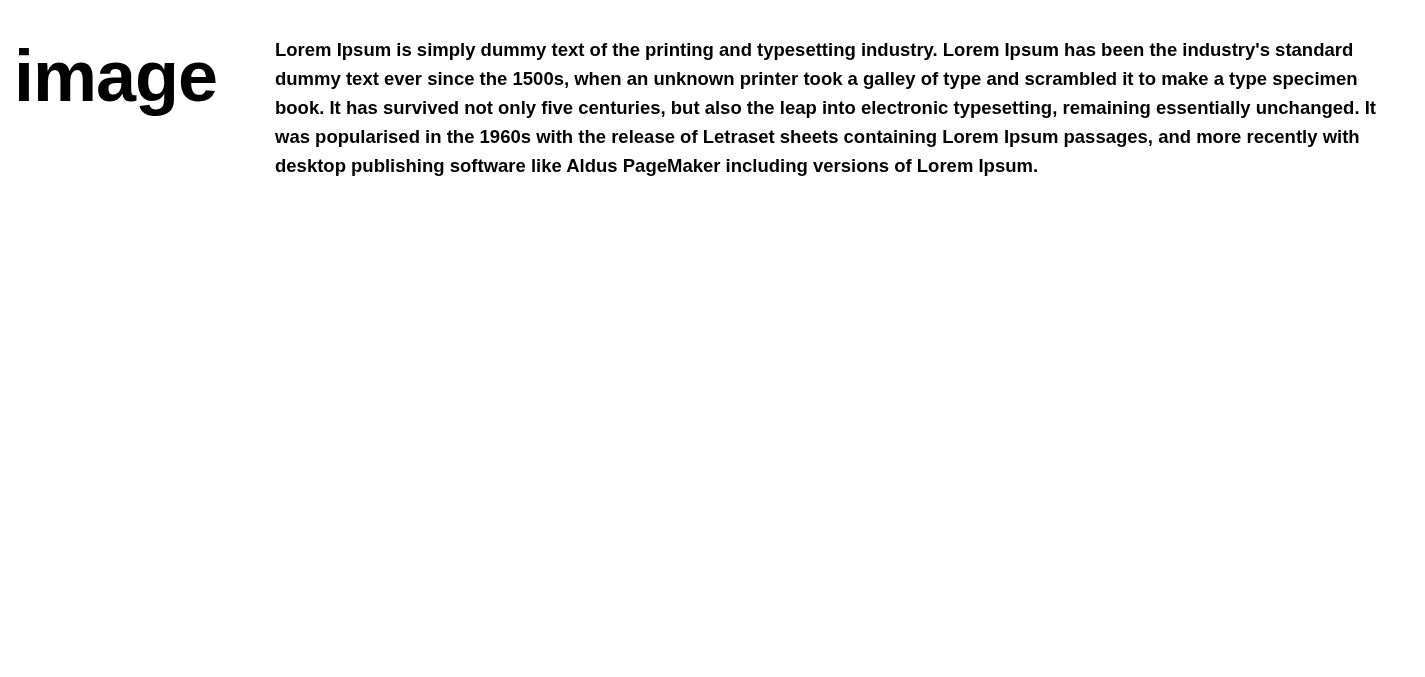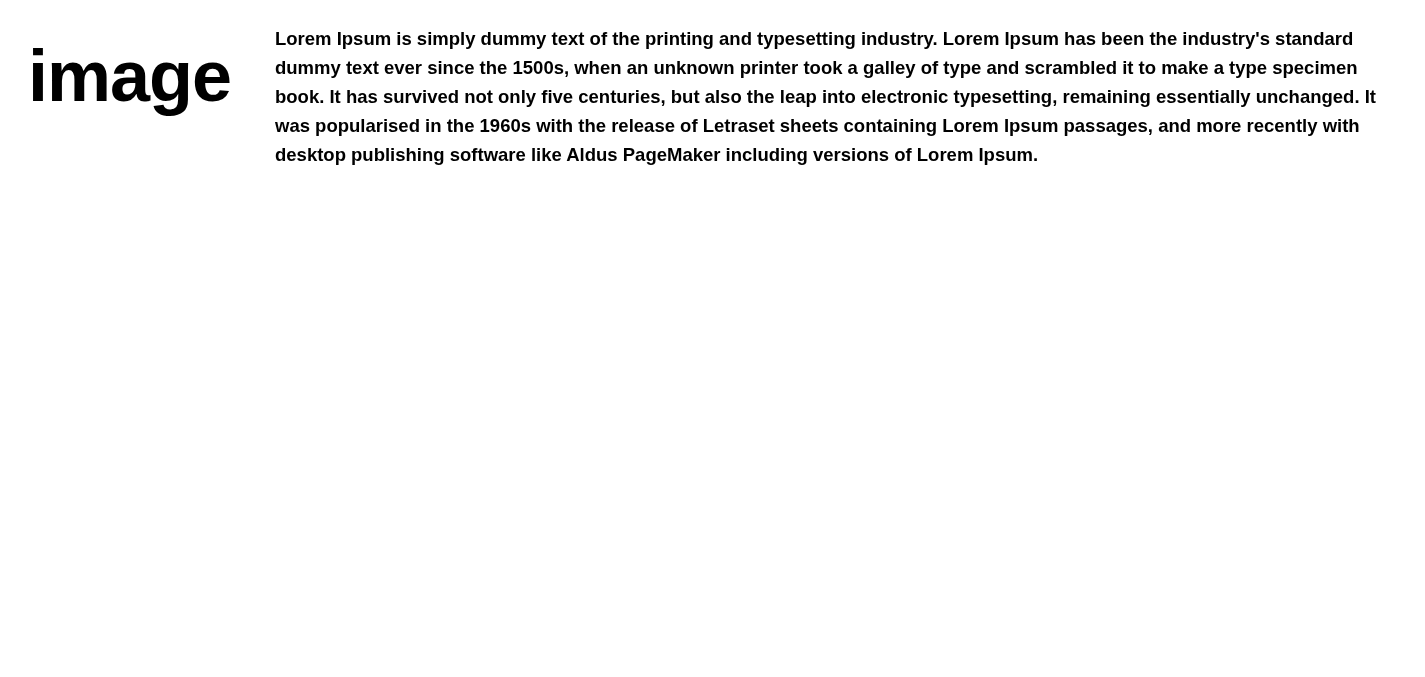--- a/index.html
+++ b/index.html
@@ -25,34 +25,34 @@
     top: 0;
     left: 0;
     width: 1425px;
     display: flex;
     align-items: flex-start;
   }
   .image-placeholder {
     width: 275px;
     flex: 0 0 275px;
     padding-top: 40px;
-    padding-left: 28px;
+    padding-left: 14px;
     box-sizing: border-box;
   }
   .image-placeholder-label {
     font-family: "Liberation Sans", sans-serif;
     font-weight: bold;
     font-size: 72px;
     line-height: 1.0;
     color: #000000;
     letter-spacing: -1px;
   }
   .body-text-block {
     flex: 1 1 auto;
-    padding-top: 24px;
+    padding-top: 35px;
     padding-right: 45px;
     box-sizing: border-box;
   }
   .body-paragraph {
     font-family: "Liberation Sans", sans-serif;
     font-weight: bold;
     font-size: 18.5px;
     line-height: 29px;
     color: #000000;
     margin: 0;

